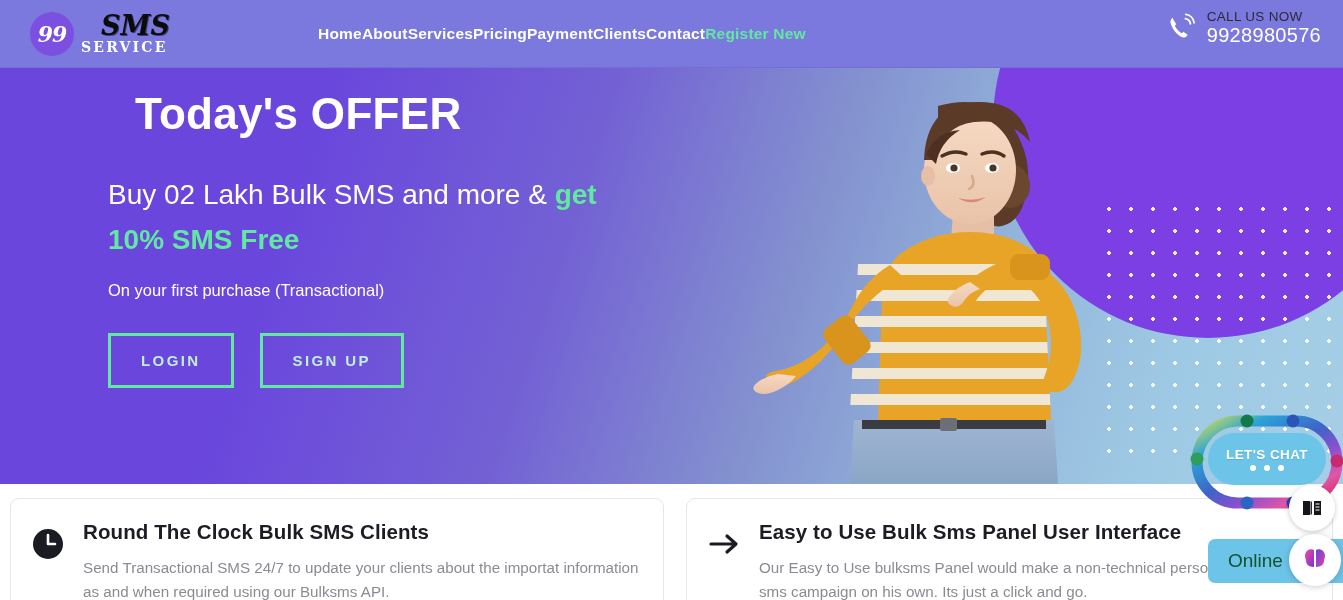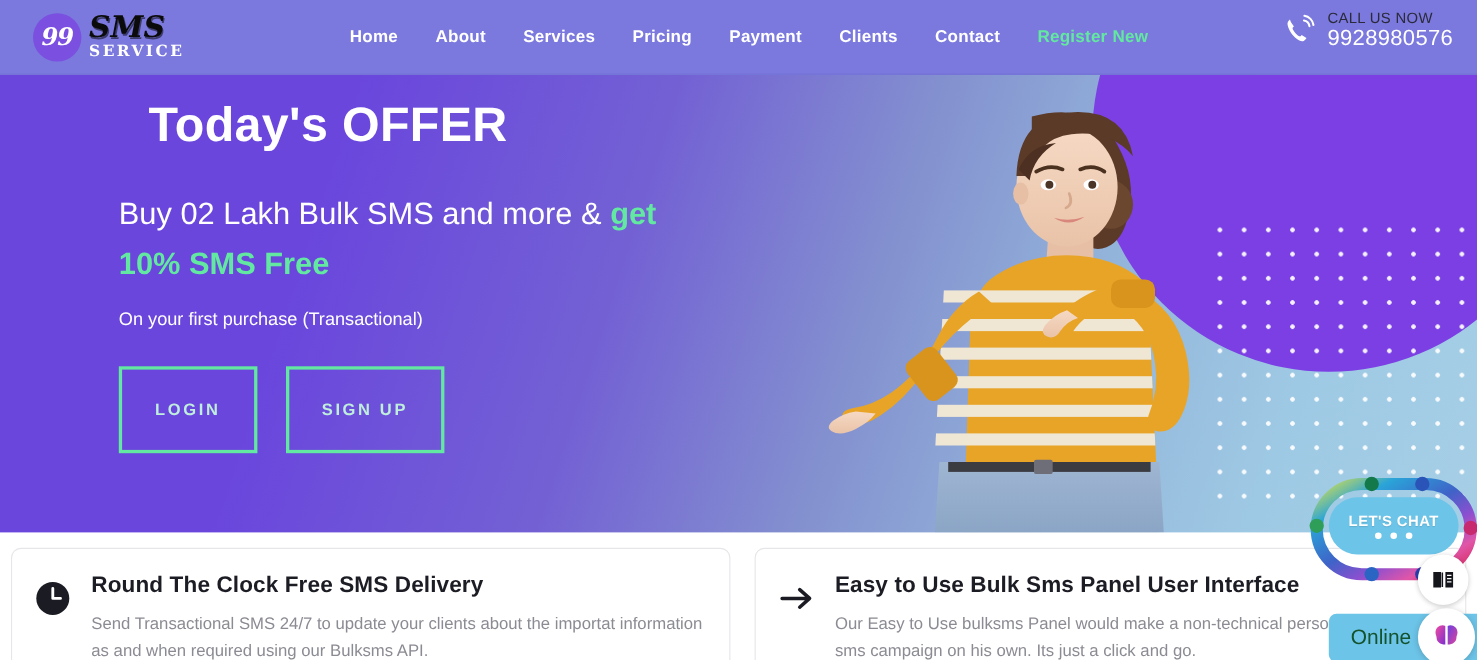--- a/index.html
+++ b/index.html
@@ -30,29 +30,30 @@
   }
   .logo-99{
     color:#fff; font-family:"DejaVu Serif", serif; font-weight:bold;
     font-size:22px; letter-spacing:-1px; font-style:italic;
   }
   .logo-text{ display:flex;flex-direction:column; line-height:1; }
   .logo-sms{
     font-family:"DejaVu Serif", serif; font-weight:bold; font-style:italic;
     font-size:27px; color:#0b0b0b; letter-spacing:0px;
     text-shadow:1px 1px 0 rgba(0,0,0,.5);
+    margin-left:20px;
   }
   .logo-service{
     font-family:"DejaVu Serif", serif; font-weight:bold;
     font-size:14px; color:#ffffff; letter-spacing:2.2px;
     margin-top:1px;
   }
 
   .nav-links{
-    display:flex; align-items:flex-start; gap:34px;
+    display:flex; align-items:flex-start; 
     margin-left:88px;
   }
   .nav-links a{
     color:#ffffff; text-decoration:none;
     font-size:15.5px; font-weight:600;
     letter-spacing:.2px; white-space:nowrap;
   }
   .nav-links a.accent{ color:#62e8a0; }
 
   .call-box{
@@ -97,21 +98,21 @@
     line-height:1.58; max-width:620px;
   }
   .h-sub b{ color:#62e8a0; font-weight:bold; }
   .h-note{
     margin-top:19px; font-size:16.5px; color:#ffffff; font-weight:400;
   }
   .btn-row{ margin-top:33px; display:flex; gap:26px; }
   .hbtn{
     border:3px solid #62e8a0; background:transparent;
     color:#bfeedd; font-size:15px; font-weight:bold;
-    letter-spacing:2.4px; padding:28px 30px;
+    letter-spacing:2.4px; padding:16px 30px;
     cursor:pointer; font-family:"Liberation Sans", sans-serif;
   }
 
   
   .model{ position:absolute; left:742px; top:0px; width:420px; height:416px; z-index:4;}
 
   
   .cards{
     position:absolute; top:498px; left:0; width:1343px;
     display:flex; gap:22px; padding:0 10px;
@@ -128,21 +129,21 @@
   .card-title{
     font-size:20.5px; color:#1c1c24; font-weight:600;
     letter-spacing:.1px; line-height:1.25;
   }
   .card-desc{
     margin-top:11px; font-size:15.2px; color:#8b8b93;
     line-height:1.58; font-weight:400;
   }
 
   
-  .chat-wrap{ position:absolute; right:0px; top:428px; width:160px;height:172px; z-index:60; }
+  .chat-wrap{ position:absolute; right:0px; top:409px; width:160px;height:172px; z-index:60; }
   .chat-ring{ position:absolute; left:0; top:0; }
   .lets-chat{
     position:absolute; left:25px; top:24px;
     width:118px; height:52px; border-radius:26px;
     background:#6cc4e8;
     display:flex;flex-direction:column;align-items:center;justify-content:center;
     gap:3px;
   }
   .lc-text{
     color:#ffffff; font-size:13.5px; font-weight:bold; letter-spacing:.4px;
@@ -296,21 +297,21 @@
 </div>
 
 <div class="cards">
 
   <div class="card c1">
     <svg class="card-ico" viewBox="0 0 34 34">
       <circle cx="17" cy="17" r="15" fill="#1b1b24"></circle>
       <path d="M17 8 v9 h7" stroke="#ffffff" stroke-width="2.6" fill="none" stroke-linecap="round" stroke-linejoin="round"></path>
     </svg>
     <div>
-      <div class="card-title">Round The Clock Free SMS Delivery</div>
+      <div class="card-title">Round The Clock Bulk SMS Clients</div>
       <div class="card-desc">Send Transactional SMS 24/7 to update your clients about the importat information as and when required using our Bulksms API.</div>
     </div>
   </div>
 
   <div class="card c2">
     <svg class="card-ico" viewBox="0 0 34 34">
       <path d="M4 17 h24 M20 9 l9 8 -9 8" stroke="#1b1b24" stroke-width="3.2" fill="none" stroke-linecap="round" stroke-linejoin="round"></path>
     </svg>
     <div>
       <div class="card-title">Easy to Use Bulk Sms Panel User Interface</div>

